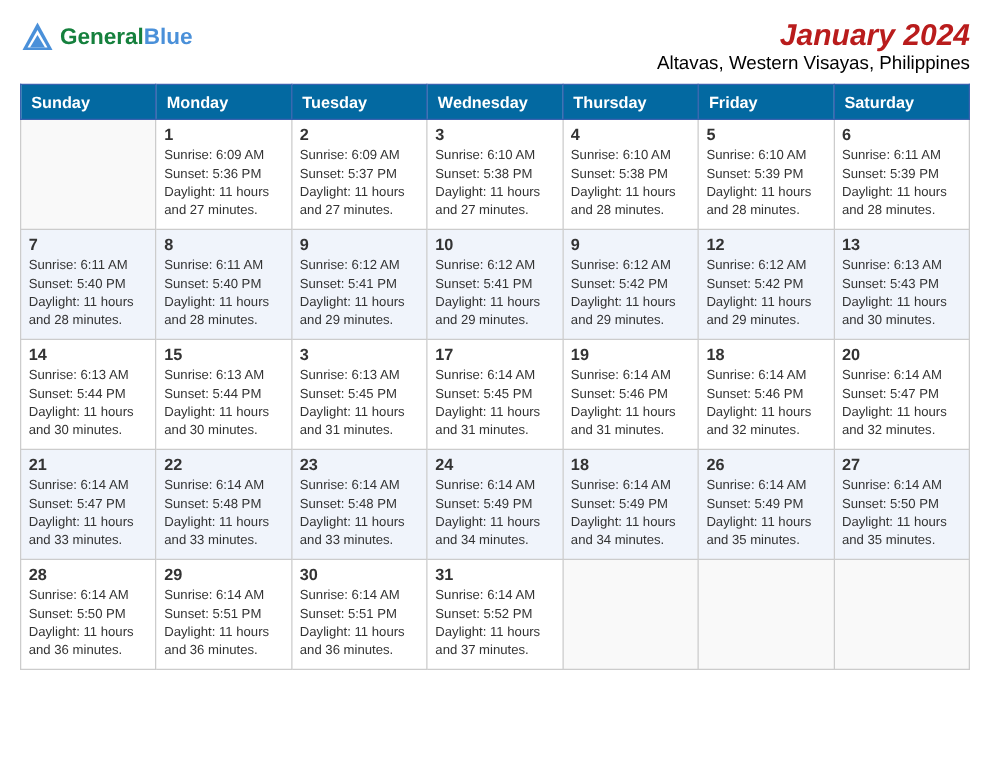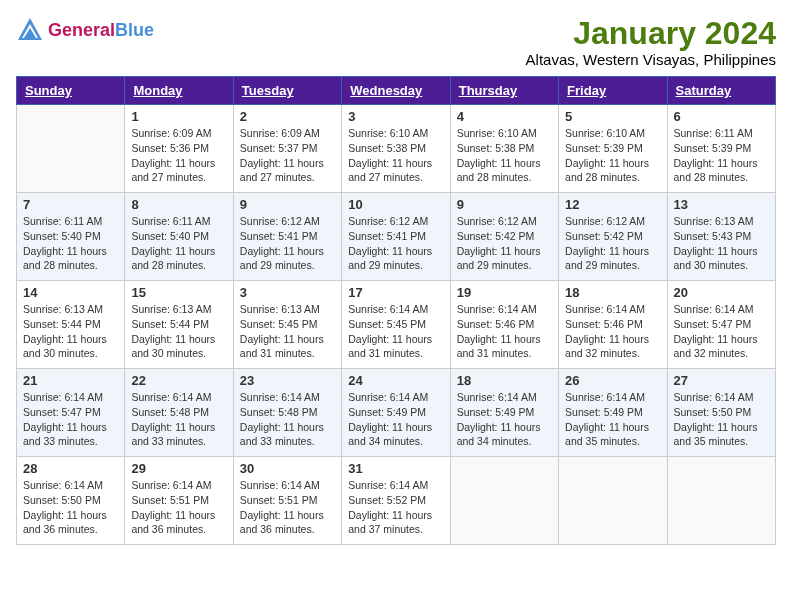--- a/index.html
+++ b/index.html
@@ -17,59 +17,59 @@
       margin-bottom: 8px;
     }
     .logo {
       display: flex;
       align-items: center;
       gap: 4px;
     }
     .logo-text-general {
       font-size: 18px;
       font-weight: bold;
-      color: #be185d;
+      color: #15803d;
       line-height: 1;
     }
     .logo-text-blue {
       font-size: 18px;
       font-weight: bold;
       color: #4a90d9;
       line-height: 1;
     }
     .logo-icon {
       width: 28px;
       height: 28px;
     }
     .title-area {
       text-align: right;
     }
     .month-title {
-      font-size: 32px;
-      font-weight: bold;
-      color: #4d7c0f;
+      font-size: 24px;
+      font-weight: bold;
+      color: #b91c1c;
       line-height: 1.1;
+      font-style: italic;
     }
     .location-title {
       font-size: 15px;
       color: #000000;
     }
     .calendar {
       width: 100%;
       border-collapse: collapse;
       border: 1px solid #ccc;
     }
     .calendar th {
-      background-color: #4c1d95;
+      background-color: #0369a1;
       color: #fff;
       text-align: left;
       padding: 6px 8px;
       font-size: 13px;
       border: 1px solid #3a62b0;
-      text-decoration: underline;
     }
     .calendar td {
       vertical-align: top;
       padding: 4px 6px;
       border: 1px solid #ccc;
       font-size: 11px;
       color: #333;
       width: calc(100% / 7);
       height: 88px;
       background: #fff;

